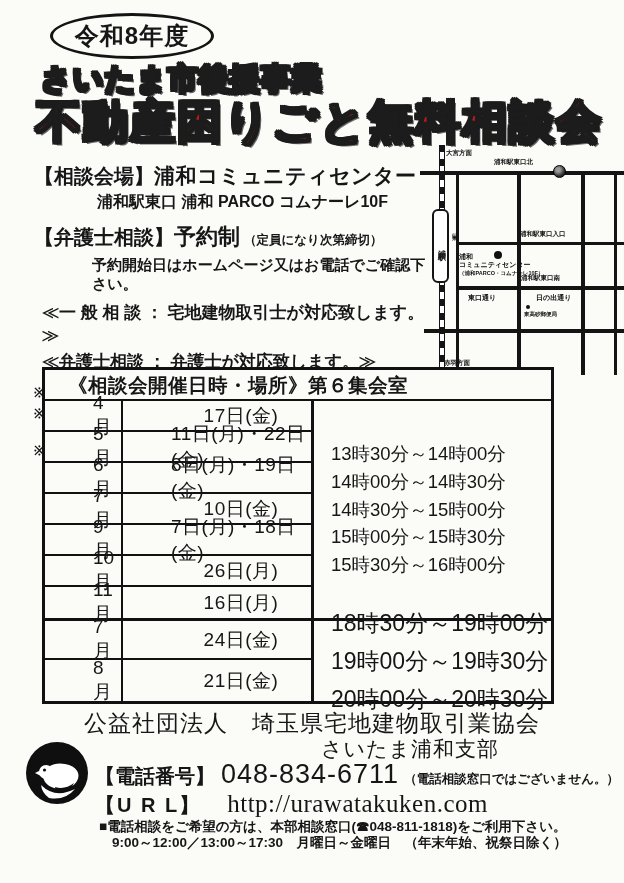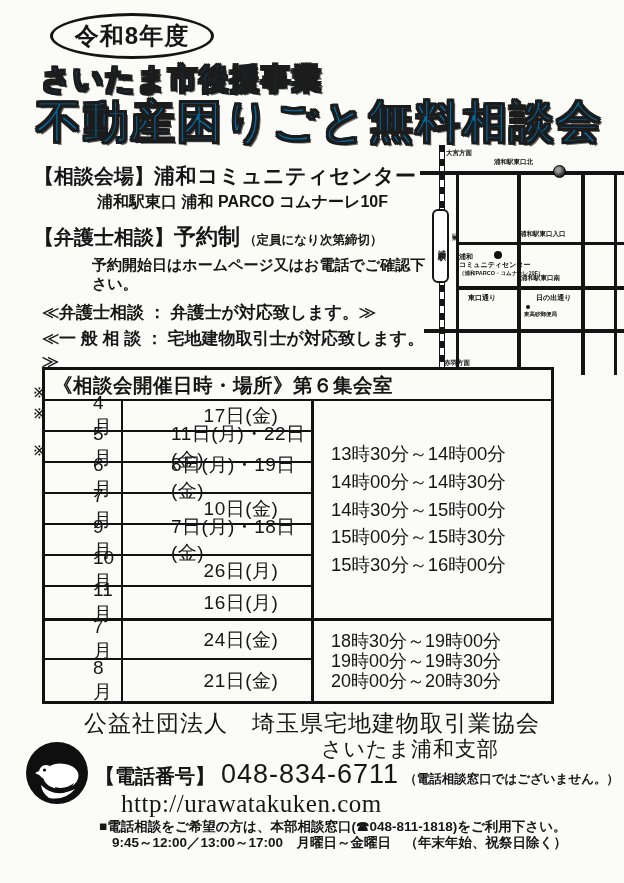--- a/index.html
+++ b/index.html
@@ -10,21 +10,21 @@
     background:#fbfbf8; overflow:hidden;
   }
   
   .year-oval {
     position:absolute; left:50px; top:13px; width:164px; height:46px;
     border:3px solid #141414; border-radius:50%;
     display:flex; align-items:center; justify-content:center;
     font-size:24px; font-weight:700; letter-spacing:1px;
   }
   .outline-txt {
-    color:#0369a1; font-weight:400; white-space:nowrap;
+    color:#b91c1c; font-weight:700; white-space:nowrap;
     -webkit-text-stroke:2px #1c1c1c;
     text-shadow:
       -2px -2px 0 #1c1c1c, 2px -2px 0 #1c1c1c,
       -2px 2px 0 #1c1c1c, 2px 2px 0 #1c1c1c,
       -2px 0 0 #1c1c1c, 2px 0 0 #1c1c1c,
       0 -2px 0 #1c1c1c, 0 2px 0 #1c1c1c,
       3px 3px 0 #6a6a6a;
   }
   .subtitle { position:absolute; left:41px; top:59px; font-size:30px; letter-spacing:1px; }
   .main-title { position:absolute; left:36px; top:92px; font-size:45px; letter-spacing:2px; }
@@ -84,38 +84,38 @@
   .center-dot { position:absolute; left:74px; top:106px; width:8px; height:8px; border-radius:50%; background:#111; }
   .center-lbl { position:absolute; left:39px; top:108px; line-height:1.2; font-weight:700; color:#111; }
   .center-lbl .l1 { font-size:7px; }
   .center-lbl .l2 { font-size:7px; }
   .center-lbl .l3 { font-size:5.5px; font-weight:600; }
   .post-dot { position:absolute; left:106px; top:160px; width:4px; height:4px; border-radius:50%; background:#111; }
   .lbl-post { left:104px; top:166px; font-size:5.5px; }
   
   .sched { position:absolute; left:42px; top:367px; width:512px; border:3px solid #111; background:#fbfbf8; }
   .sched-title {
-    height:31px; line-height:30px; padding-left:8px;
+    height:31px; line-height:30px; padding-left:23px;
     font-size:19.5px; font-weight:700; letter-spacing:0.5px;
     border-bottom:2.5px solid #111;
   }
   .grp { display:grid; grid-template-columns:78px 191px 1fr; }
   .grp1 { grid-template-rows:repeat(7, 31px); }
   .grp2 { grid-template-rows:39px 41px; border-top:3px solid #111; }
   .cell { display:flex; align-items:center; justify-content:center; font-size:19px;padding-left:48px; }
   .c-month { border-right:2px solid #111; }
   .c-dates { border-right:3px solid #111; letter-spacing:0.5px; }
   .grp1 .rb { border-bottom:2px solid #111; }
   .grp2 .rb { border-bottom:2px solid #111; }
   .c-times {
     grid-column:3; display:flex; flex-direction:column; justify-content:center;
     padding-left:17px; font-size:18.5px;
   }
   .grp1 .c-times { grid-row:1 / span 7; line-height:1.5; }
-  .grp2 .c-times { grid-row:1 / span 2; line-height:1.13; font-size:18px; }
+  .grp2 .c-times { grid-row:1 / span 2; line-height:1.13; font-size:23px;gap:12px; }
   
   .assoc { position:absolute; left:0; top:708px; width:624px; text-align:center; font-size:23px; letter-spacing:1px; font-weight:500; }
   .branch { position:absolute; left:196px; top:735px; width:428px; text-align:center; font-size:21px; letter-spacing:1px; }
   .logo { position:absolute; left:25px; top:741px; width:64px; height:64px; }
   .phone-row { position:absolute; left:95px; top:759px; display:flex; align-items:baseline; }
   .phone-lbl { font-size:20px; font-weight:700; }
   .phone-num { font-size:27px; letter-spacing:1px; margin-left:6px; }
   .phone-note { font-size:12.5px; font-weight:600; margin-left:5px; }
   .url-row { position:absolute; left:95px; top:790px; display:flex; align-items:baseline; }
   .url-lbl { font-size:20px; font-weight:700; letter-spacing:2px; }
@@ -140,22 +140,22 @@
       <span class="venue-name">浦和コミュニティセンター</span>
     </div>
     <div class="venue-addr">浦和駅東口 浦和 PARCO コムナーレ10F</div>
 
     <div class="row apply-row">
       <span class="lbl">【弁護士相談】</span>
       <span class="apply-method">予約制</span>
       <span class="apply-note">（定員になり次第締切）</span>
     </div>
     <div class="start-note">予約開始日はホームページ又はお電話でご確認下さい。</div>
+    <div class="consult-line">≪一 般 相 談 ： 宅地建物取引士が対応致します。≫</div>
     <div class="consult-line">≪弁護士相談 ： 弁護士が対応致します。≫</div>
-    <div class="consult-line">≪一 般 相 談 ： 宅地建物取引士が対応致します。≫</div>
 
     <div class="notes">
       <div class="note-item">
         <span class="note-mark">※</span>
         <span class="note-text">相談時間は、30分無料です。</span>
       </div>
       <div class="note-item">
         <span class="note-mark">※</span>
         <span class="note-text">完全予約制となっております。ご予約のない場合は対応いたしかねますので、あらかじめご了承ください。</span>
       </div>
@@ -256,18 +256,19 @@
     <path fill="#0f0f0f" d="M30,46 Q40,49 49,42 Q45,52 33,51 Q30,49 30,46 Z"></path>
     <path fill="#ffffff" d="M16,44 Q30,58 50,48 Q40,60 24,57 Q17,52 16,44 Z"></path>
   </svg>
 
   <div class="phone-row">
     <span class="phone-lbl">【電話番号】</span>
     <span class="phone-num">048-834-6711</span>
     <span class="phone-note">（電話相談窓口ではございません。）</span>
   </div>
   <div class="url-row">
+    <span class="url-lbl">【U R L】</span>
     <span class="url-val">http://urawatakuken.com</span>
   </div>
   <div class="hotline">■電話相談をご希望の方は、本部相談窓口(☎048-811-1818)をご利用下さい。</div>
-  <div class="hours">9:45～12:00／13:00～17:00　月曜日～金曜日　（年末年始、祝祭日除く）</div>
+  <div class="hours">9:00～12:00／13:00～17:30　月曜日～金曜日　（年末年始、祝祭日除く）</div>
 
 </div>
 
 </body></html>

